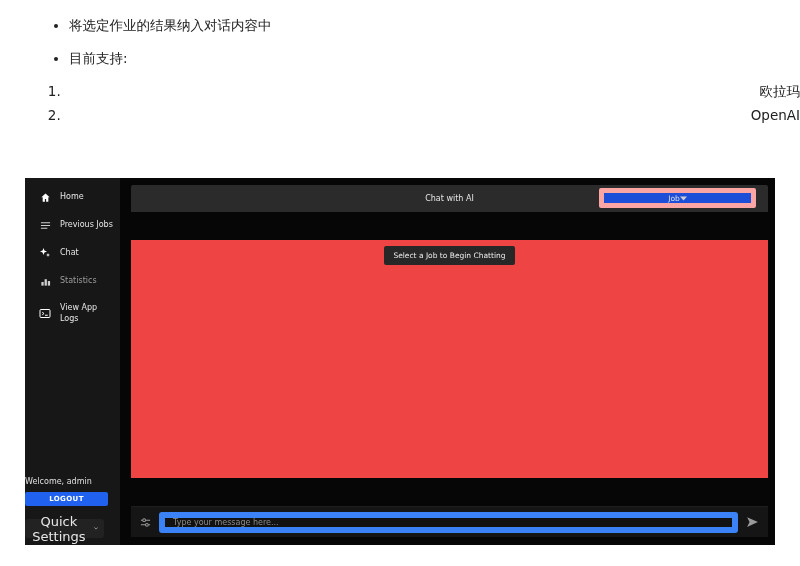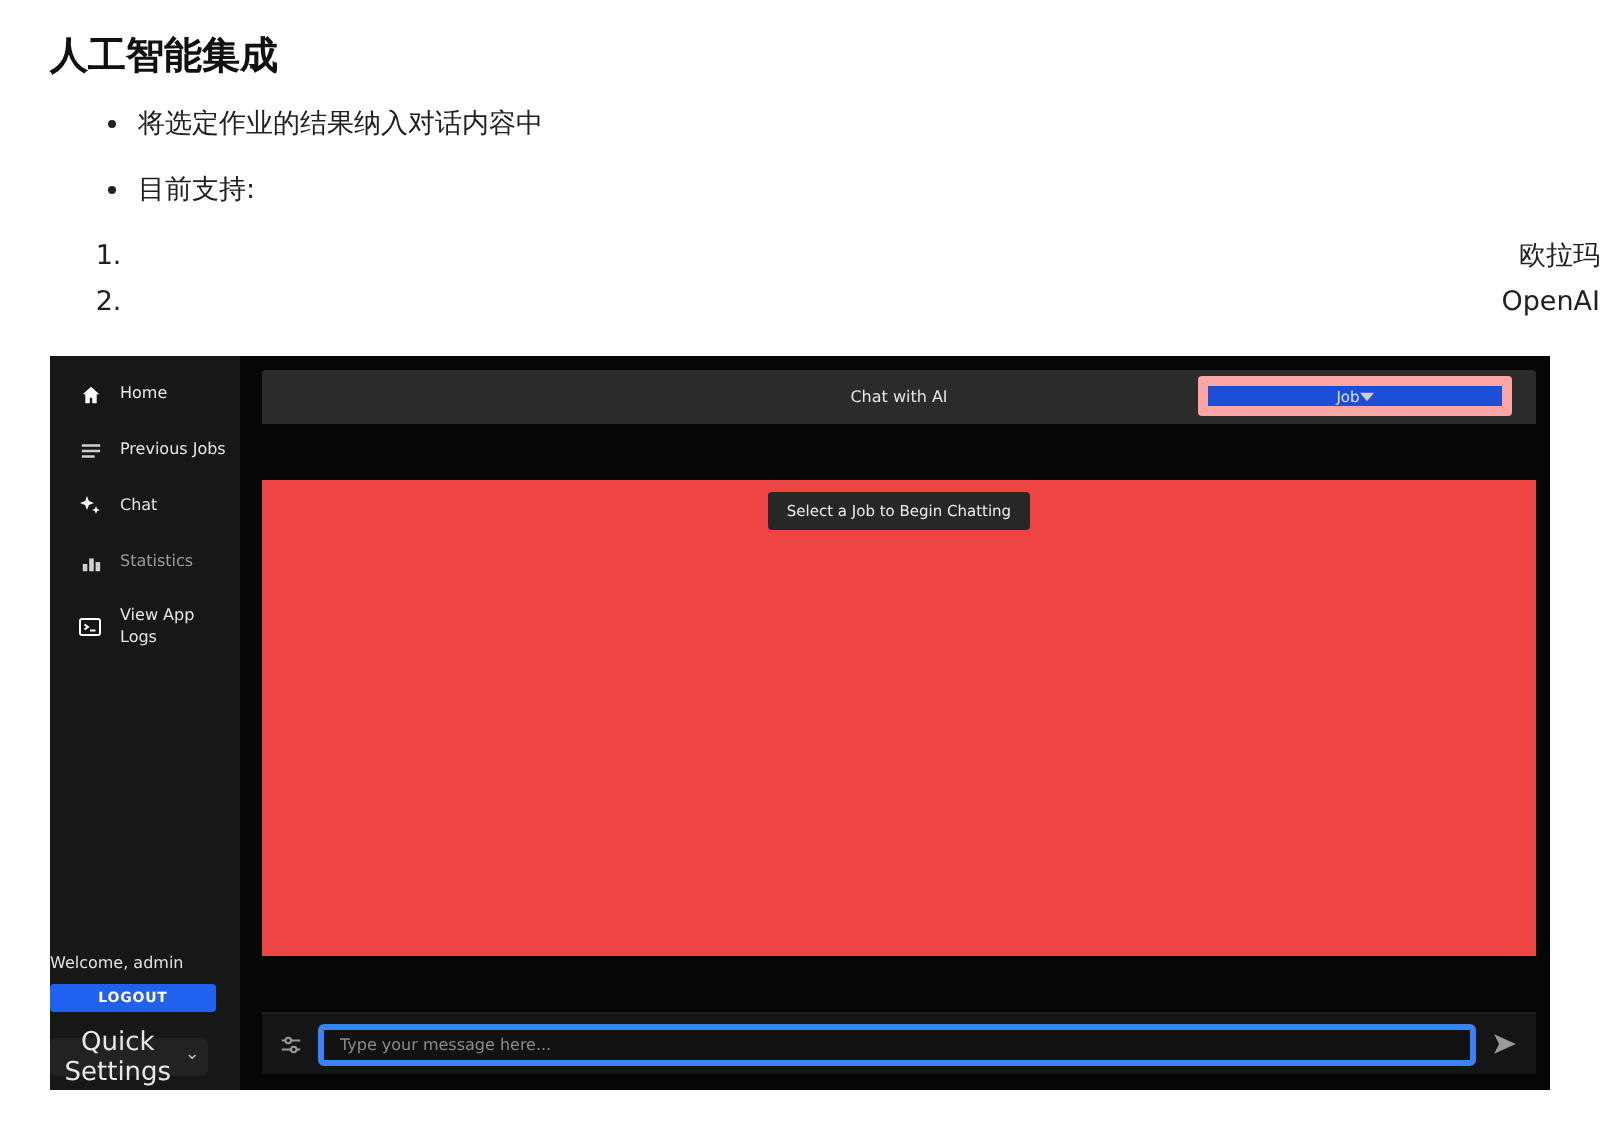--- a/index.html
+++ b/index.html
@@ -104,32 +104,31 @@
   }
   .composer {
     height: 31px; flex-shrink: 0;
     background: #151515; border-top: 1px solid #1e1e1e;
     display: flex; align-items: center; gap: 8px;
     padding: 0 9px;
   }
   .composer-input {
     flex: 1; height: 21px;
     background: #121212;
-    border: 3px solid #3b82f6; border-radius: 3px;
+    border: 6px solid #3b82f6; border-radius: 3px;
     color: #dddddd; font-size: 8px; font-family: inherit;
     padding: 0 8px; outline: none;
   }
   .composer-input::placeholder { color: #8b8b8b; }
   .icon-btn { background: none; border: none; padding: 0; cursor: pointer; display: flex; align-items: center; }
 </style>
 </head>
 <body>
 
 <main class="doc">
-  <h1 class="doc-title">人工智能集成</h1>
   <ul class="doc-bullets">
     <li>将选定作业的结果纳入对话内容中</li>
     <li>目前支持:</li>
   </ul>
   <ol class="doc-numbered">
     <li>欧拉玛</li>
     <li>OpenAI</li>
   </ol>
 </main>
 

